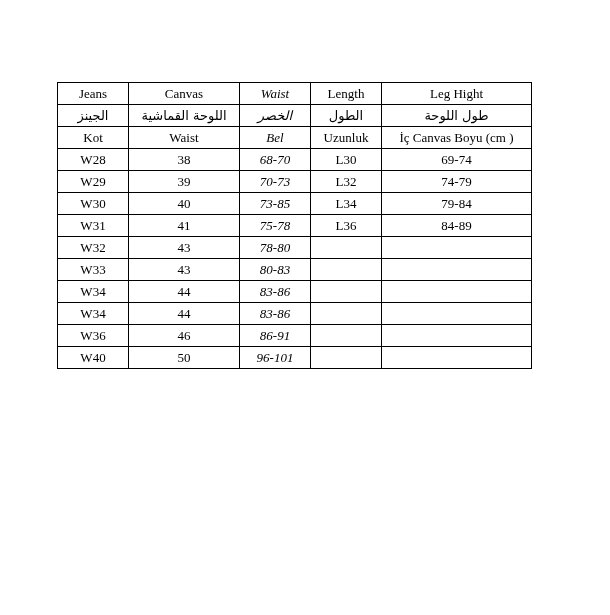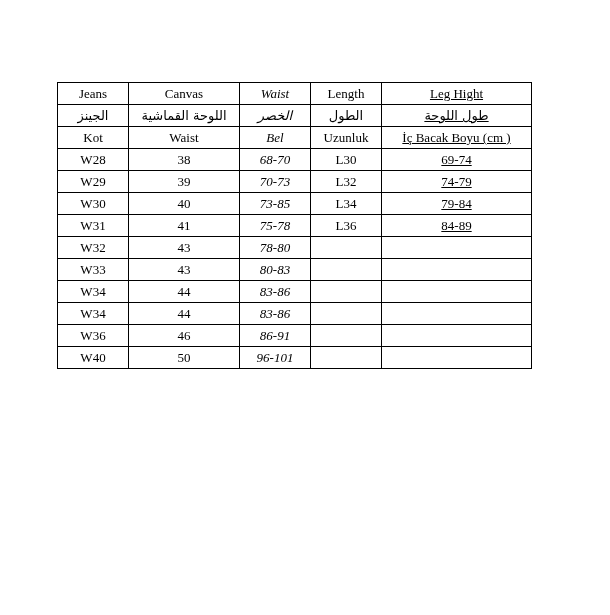--- a/index.html
+++ b/index.html
@@ -34,21 +34,21 @@
     line-height: 19px;
     white-space: nowrap;
   }
   td.empty-cell {
     border: none;
   }
   .col-jeans   { width: 66px; }
   .col-canvas  { width: 106px; }
   .col-waist   { width: 66px; font-style: italic; }
   .col-length  { width: 66px; }
-  .col-leg     { width: 145px; text-decoration: underline; }
+  .col-leg     { width: 145px; }
   .arabic {
     font-family: "DejaVu Sans", sans-serif;
     font-size: 12px;
     direction: rtl;
   }
 </style>
 </head>
 <body>
 
 <div class="table-wrap">
@@ -66,21 +66,21 @@
         <td class="col-canvas arabic">اللوحة القماشية</td>
         <td class="col-waist arabic">الخصر</td>
         <td class="col-length arabic">الطول</td>
         <td class="col-leg arabic">طول اللوحة</td>
       </tr>
       <tr>
         <td class="col-jeans">Kot</td>
         <td class="col-canvas">Waist</td>
         <td class="col-waist">Bel</td>
         <td class="col-length">Uzunluk</td>
-        <td class="col-leg">İç Bacak Boyu (cm )</td>
+        <td class="col-leg">İç Canvas Boyu (cm )</td>
       </tr>
 
       <tr>
         <td class="col-jeans">W28</td>
         <td class="col-canvas">38</td>
         <td class="col-waist">68-70</td>
         <td class="col-length">L30</td>
         <td class="col-leg">69-74</td>
       </tr>
       <tr>

